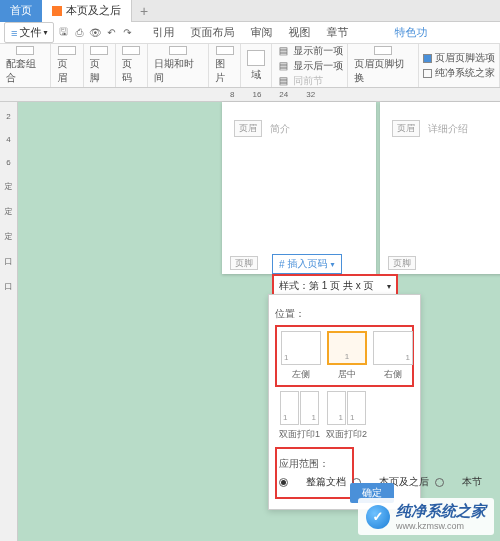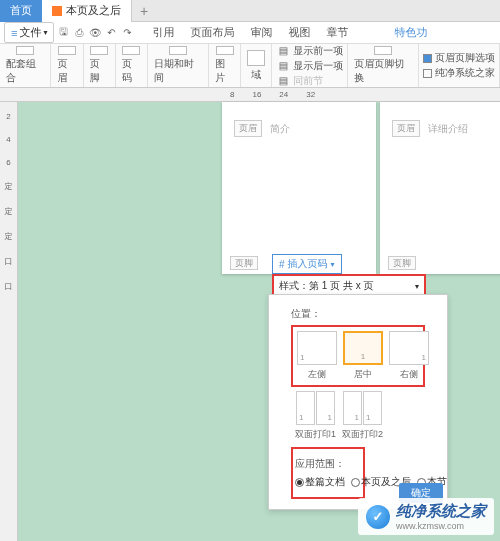--- a/index.html
+++ b/index.html
@@ -30,39 +30,39 @@
 .vruler{width:18px;background:#f0f0f0;border-right:1px solid #ccc;display:flex;flex-direction:column;align-items:center;padding-top:10px;gap:14px;font-size:8px;color:#666}
 .pages{flex:1;position:relative;padding:10px}
 .page{position:absolute;background:#fff;box-shadow:0 1px 3px rgba(0,0,0,.2)}
 .page1{left:204px;top:0;width:154px;height:172px}
 .page2{left:362px;top:0;width:138px;height:172px}
 .pghdr{position:absolute;top:18px;left:12px;right:12px;display:flex;align-items:center;gap:8px;font-size:10px;color:#888}
 .hdr-tag{border:1px solid #ccc;padding:1px 4px;font-size:9px;color:#999;background:#fafafa}
 .pgft{position:absolute;bottom:4px;left:8px}
 .ft-tag{border:1px solid #ccc;padding:1px 4px;font-size:9px;color:#999;background:#fafafa}
 .insert-btn{position:absolute;left:254px;top:152px;background:#fff;border:1px solid #4a90d9;padding:2px 6px;font-size:10px;color:#4a90d9;display:flex;align-items:center;gap:3px}
-.pophdr{position:absolute;left:254px;top:172px;width:154px;background:#fff;border:1px solid #ccc;padding:3px 5px;font-size:10px;display:flex;align-items:center;justify-content:space-between}
+.pophdr{position:absolute;left:254px;top:172px;width:126px;background:#fff;border:1px solid #ccc;padding:3px 5px;font-size:10px;display:flex;align-items:center;justify-content:space-between}
 .red-box{border:2px solid #e53935}
-.popup{position:absolute;left:250px;top:192px;width:180px;background:#fff;border:1px solid #ccc;padding:8px 22px 10px;font-size:10px;box-shadow:0 2px 6px rgba(0,0,0,.15)}
+.popup{position:absolute;left:250px;top:192px;width:153px;background:#fff;border:1px solid #ccc;padding:8px 6px 10px;font-size:10px;box-shadow:0 2px 6px rgba(0,0,0,.15)}
 .pop-lab{color:#555;margin:4px 0}
 .thumbs{display:flex;gap:6px;margin-bottom:4px}
 .thumb{display:flex;flex-direction:column;align-items:center;gap:3px;font-size:9px;color:#666}
 .tbox{width:40px;height:34px;border:1px solid #ccc;background:#fff;position:relative;display:flex;align-items:flex-end;padding:2px}
 .tbox .pg{font-size:8px;color:#999}
 .tbox.l .pg{margin-right:auto}
 .tbox.c .pg{margin:0 auto}
 .tbox.r .pg{margin-left:auto}
 .thumb.sel .tbox{border:2px solid #f5a623;background:#fff8ee}
 .thumbs2{display:flex;gap:6px;margin:2px 0 6px 4px}
 .scope{padding:4px 2px 8px}
 .radios{display:flex;gap:6px;font-size:10px;align-items:center;flex-wrap:nowrap}
-.radio{display:flex;align-items:center;gap:1px;white-space:nowrap}
+.radio{display:flex;align-items:center;gap:18px;white-space:nowrap}
 .rdot{width:9px;height:9px;border:1px solid #666;border-radius:50%;display:inline-flex;align-items:center;justify-content:center}
 .rdot.on::after{content:"";width:5px;height:5px;background:#333;border-radius:50%}
-.okbtn{position:absolute;right:4px;bottom:6px;background:#4a90d9;color:#fff;padding:3px 12px;font-size:10px;border-radius:2px}
+.okbtn{position:absolute;right:26px;bottom:6px;background:#4a90d9;color:#fff;padding:3px 12px;font-size:10px;border-radius:2px}
 .watermark{position:absolute;right:6px;bottom:6px;display:flex;align-items:center;gap:6px;background:rgba(255,255,255,.9);padding:4px 8px;border-radius:3px}
 .wlogo{width:24px;height:24px;border-radius:50%;background:radial-gradient(circle at 35% 35%,#6ec1ff,#1e7fd6);display:flex;align-items:center;justify-content:center;color:#fff;font-size:13px;font-weight:bold}
 .wtext{font-size:15px;font-weight:600;color:#2b5fa4;font-style:italic}
 .wurl{font-size:9px;color:#888}
 </style>
 </head>
 <body>
 
 <div class="tabbar">
   <div class="tab home">

